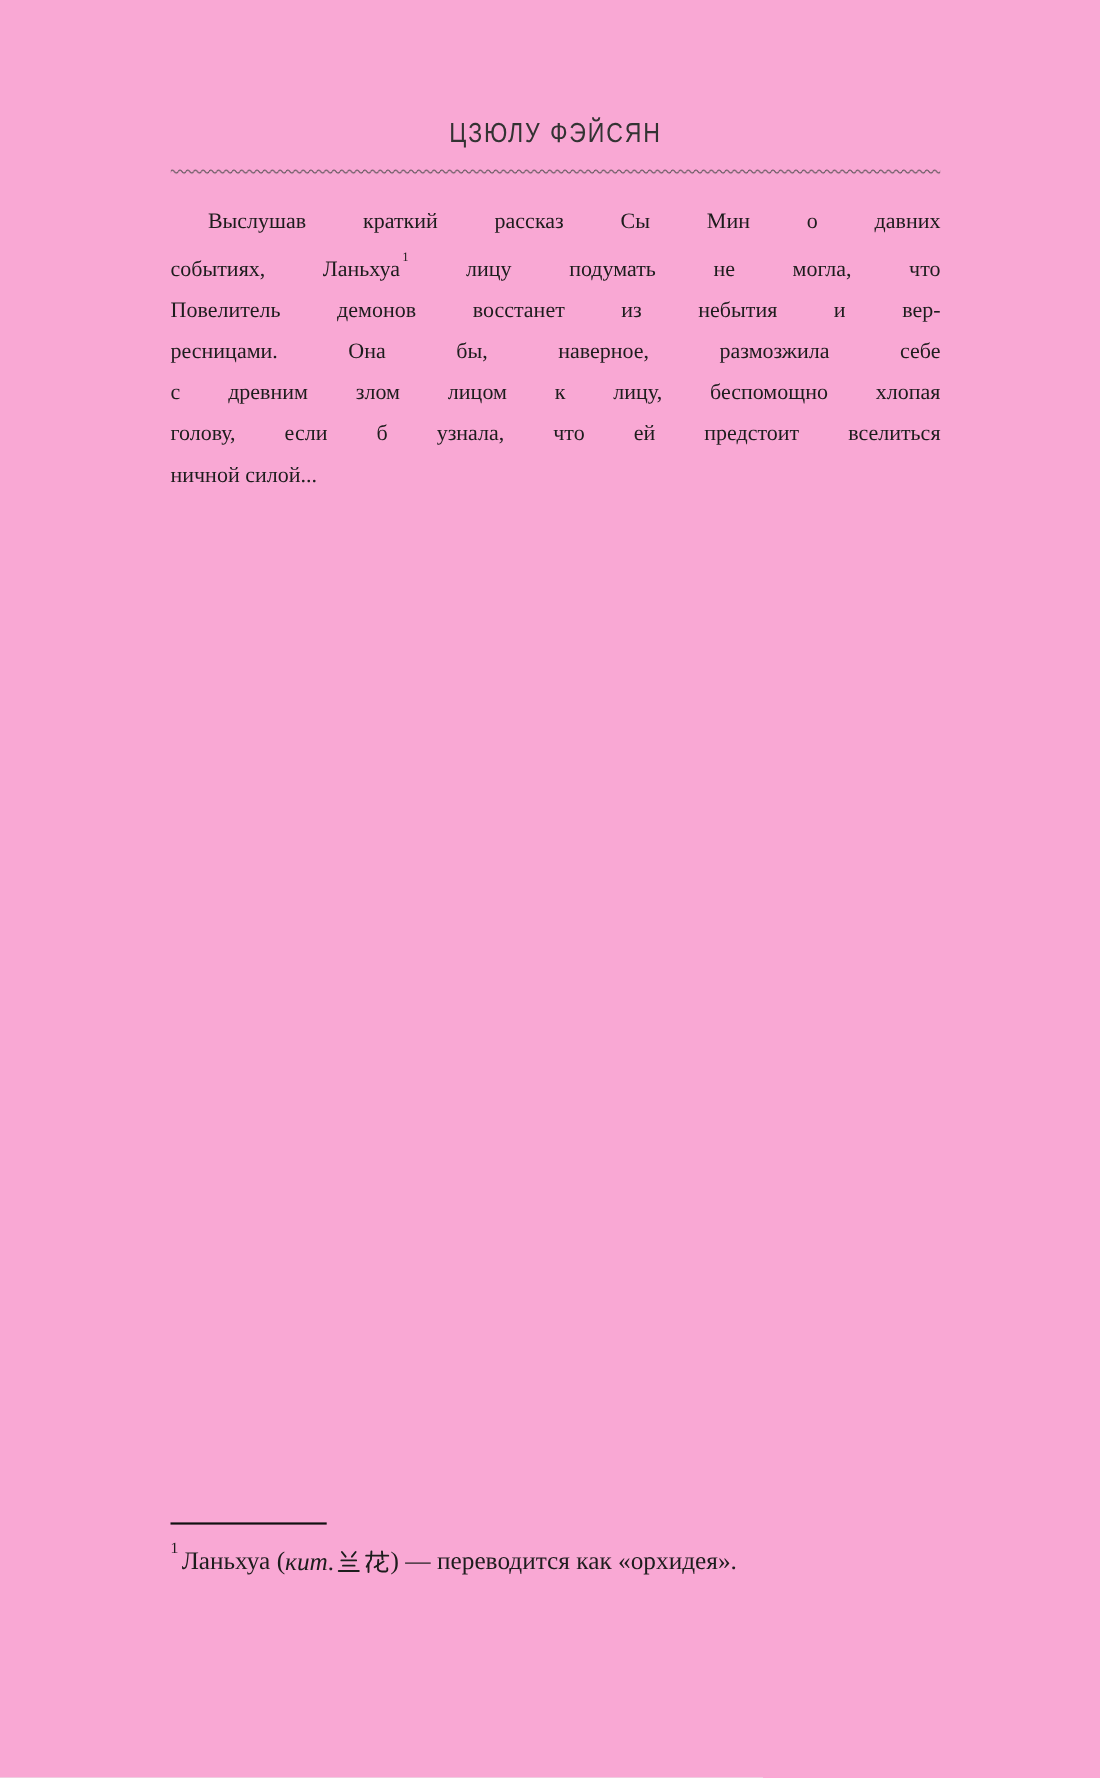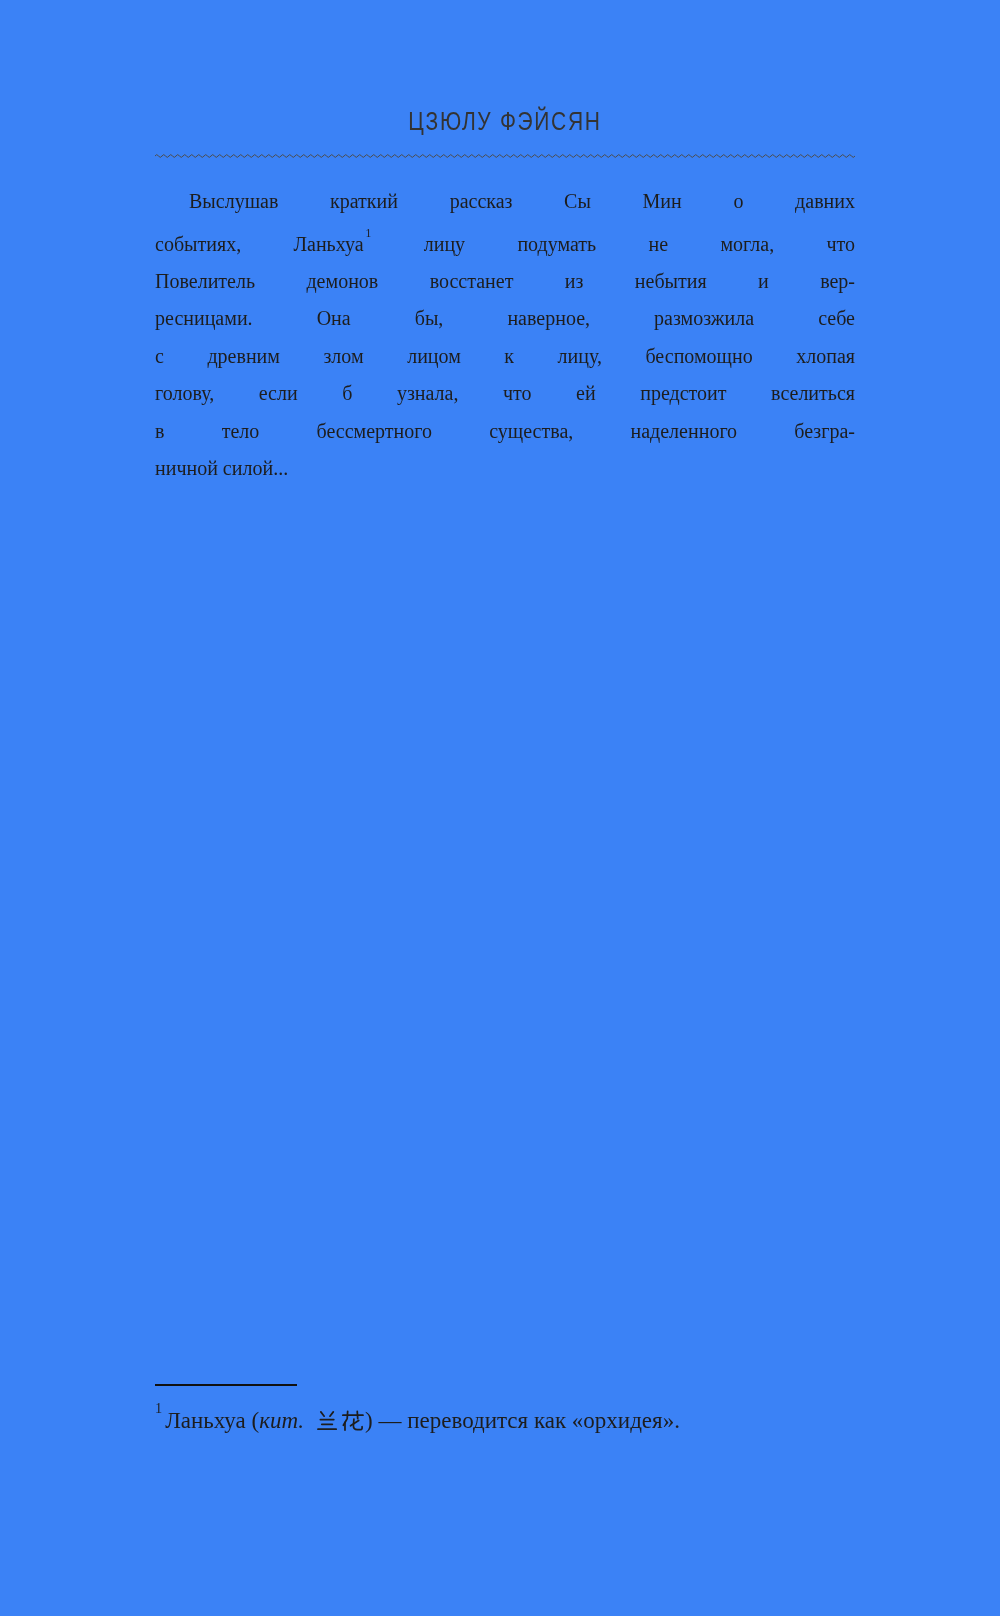--- a/index.html
+++ b/index.html
@@ -4,21 +4,21 @@
 <style>
   html, body {
     margin: 0;
     padding: 0;
     background: #e8e8e8;
   }
   .page {
     position: relative;
     width: 1000px;
     height: 1616px;
-    background: #3b82f6;
+    background: #f9a8d4;
     font-family: "Liberation Serif", serif;
     color: #1d1d1d;
     overflow: hidden;
   }
   .running-head {
     position: absolute;
     top: 107px;
     left: 155px;
     width: 700px;
     text-align: center;
@@ -81,21 +81,21 @@
     color: #1d1d1d;
   }
   .footnote .fn-marker {
     font-size: 0.62em;
     position: relative;
     top: -0.45em;
     margin-right: 3px;
   }
   .footnote .lang-label {
     font-style: italic;
-    margin-right: 12px;
+    margin-right: 2px;
   }
   .hanzi-svg {
     display: inline-block;
     vertical-align: -4px;
     margin-right: 1px;
   }
 </style>
 </head>
 <body>
 
@@ -124,23 +124,20 @@
     </div>
     <div class="body-line">
       <span>ресницами. Она бы, наверное, размозжила себе</span>
     </div>
     <div class="body-line">
       <span>с древним злом лицом к лицу, беспомощно хлопая</span>
     </div>
     <div class="body-line">
       <span>голову, если б узнала, что ей предстоит вселиться</span>
     </div>
-    <div class="body-line">
-      <span>в тело бессмертного существа, наделенного безгра-</span>
-    </div>
     <div class="body-line last">
       <span>ничной силой...</span>
     </div>
   </div>
 
   <div class="footnote-rule"></div>
 
   <div class="footnote">
     <sup class="fn-marker">1</sup><span>Ланьхуа (</span><span class="lang-label">кит.</span><svg class="hanzi-svg" width="48" height="23" viewBox="0 0 50 24" fill="none" stroke="#1d1d1d" stroke-width="1.8" stroke-linecap="round" aria-label="兰花">
       <path d="M5,3 L8.5,7.5"></path>

